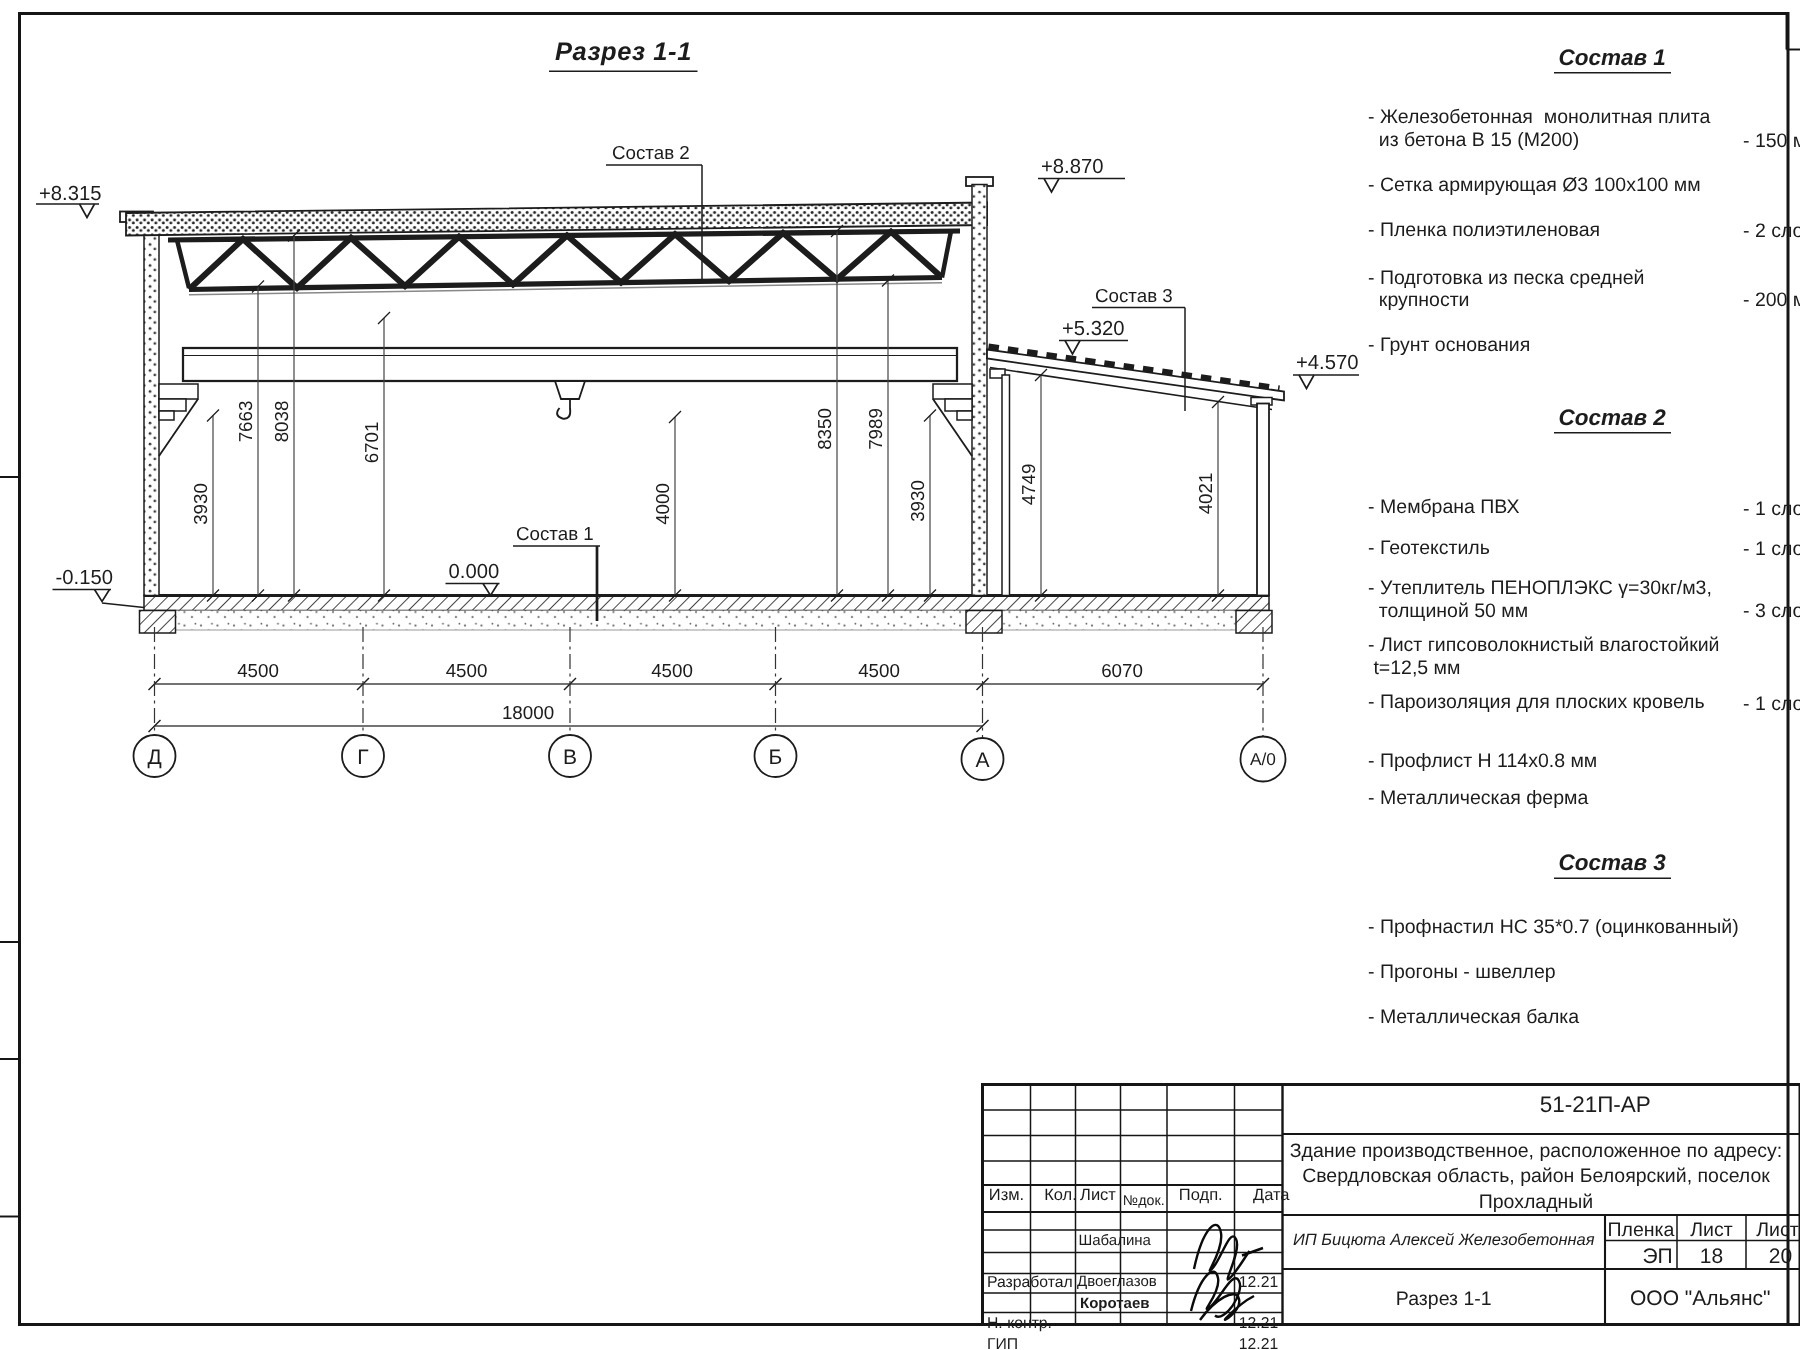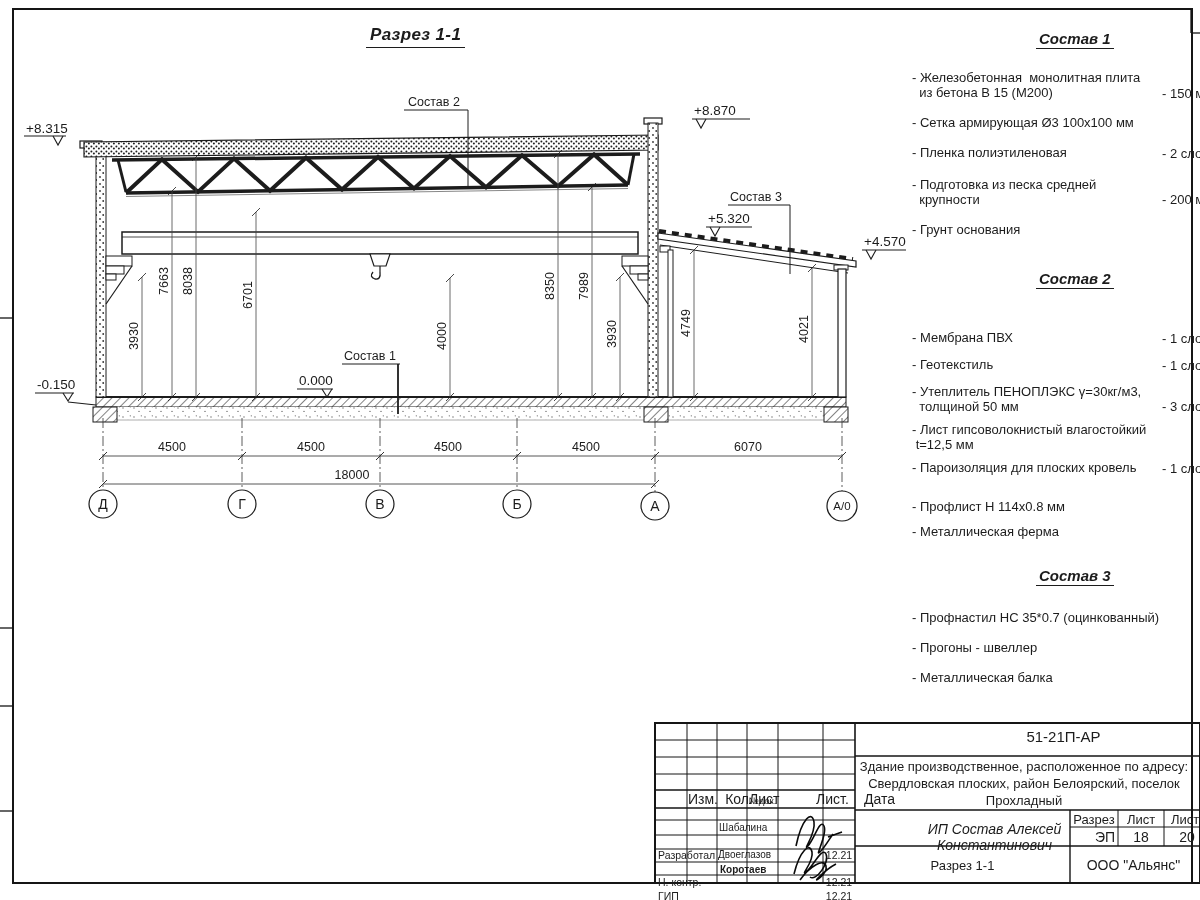--- a/index.html
+++ b/index.html
@@ -9,21 +9,21 @@
   .t{position:absolute;}
   .sec-title{font-size:17px;font-style:italic;font-weight:bold;border-bottom:1.6px solid #1c1c1c;
              padding:0 4px 2px 4px;letter-spacing:.4px;}
   .ltitle{font-size:15px;font-style:italic;font-weight:bold;border-bottom:1.4px solid #1c1c1c;
           padding:0 3px 1px 3px;}
   .item{font-size:13px;line-height:14.5px;white-space:pre-wrap;width:310px;}
   .val{font-size:13px;white-space:nowrap;}
   .tb{position:absolute;text-align:center;}
   .tb.l{text-align:left;}
   .f13{font-size:13px;} .f14{font-size:14px;} .f15{font-size:15px;padding-left:40px;}
-  .f12{font-size:14px;margin-left:32px;} .f11{font-size:10px;} .f10{font-size:10.5px;margin-top:26px;} .f9{font-size:9.5px;}
+  .f12{font-size:11px;} .f11{font-size:10px;} .f10{font-size:10.5px;margin-top:26px;} .f9{font-size:9.5px;}
   .ital{font-style:italic;}
   .prj{font-size:13px;line-height:17px;white-space:pre-line;}
 </style>
 </head>
 <body>
 
 <div class="page">
 
 <svg width="1200" height="900" viewBox="0 0 1200 900">
   <defs>
@@ -320,37 +320,37 @@
 <div class="t item" style="left:912px;top:500px;">- Профлист Н 114х0.8 мм</div>
 <div class="t item" style="left:912px;top:525px;">- Металлическая ферма</div>
 
 <div class="t ltitle" style="left:1036px;top:567px;">Состав 3</div>
 <div class="t item" style="left:912px;top:611px;">- Профнастил НС 35*0.7 (оцинкованный)</div>
 <div class="t item" style="left:912px;top:641px;">- Прогоны - швеллер</div>
 <div class="t item" style="left:912px;top:671px;">- Металлическая балка</div>
 
 <div class="tb f15" style="left:857px;top:728px;width:333px;">51-21П-АР</div>
 <div class="tb prj" style="left:858px;top:758px;width:332px;">Здание производственное, расположенное по адресу:
-Свердловская плоских, район Белоярский, поселок
+Свердловская область, район Белоярский, поселок
 Прохладный</div>
-<div class="tb f12 ital" style="left:857px;top:821px;width:211px;">ИП Состав Алексей Константинович</div>
-<div class="tb f13" style="left:1071px;top:812px;width:46px;">Разрез</div>
+<div class="tb f12 ital" style="left:857px;top:821px;width:211px;">ИП Бицюта Алексей Железобетонная</div>
+<div class="tb f13" style="left:1071px;top:812px;width:46px;">Пленка</div>
 <div class="tb f13" style="left:1119px;top:812px;width:44px;">Лист</div>
 <div class="tb f13" style="left:1166px;top:812px;width:52px;">Листов</div>
 <div class="tb f14" style="left:1071px;top:829px;width:68px;">ЭП</div>
 <div class="tb f14" style="left:1119px;top:829px;width:44px;">18</div>
 <div class="tb f14" style="left:1165px;top:829px;width:44px;">20</div>
 <div class="tb f13" style="left:857px;top:858px;width:211px;">Разрез 1-1</div>
 <div class="tb f14" style="left:1071px;top:857px;width:125px;">ООО "Альянс"</div>
 
 <div class="tb f12" style="left:655px;top:791px;width:32px;">Изм.</div>
 <div class="tb f12" style="left:687px;top:791px;width:40px;">Кол.</div>
 <div class="tb f12" style="left:717px;top:791px;width:30px;">Лист</div>
 <div class="tb f9" style="left:747px;top:795px;width:31px;">№док.</div>
-<div class="tb f12" style="left:778px;top:791px;width:45px;">Лист.</div>
+<div class="tb f12" style="left:778px;top:791px;width:45px;">Подп.</div>
 <div class="tb f12" style="left:823px;top:791px;width:49px;">Дата</div>
 
 <div class="tb l f10" style="left:658px;top:823px;width:60px;">Разработал</div>
 <div class="tb l f11" style="left:719px;top:822px;width:58px;">Шабалина</div>
 <div class="tb f10" style="left:824px;top:823px;width:30px;">12.21</div>
 <div class="tb l f10" style="left:658px;top:850px;width:60px;">Н. контр.</div>
 <div class="tb l f11" style="left:718px;top:849px;width:62px;">Двоеглазов</div>
 <div class="tb f10" style="left:824px;top:850px;width:30px;">12.21</div>
 <div class="tb l f10" style="left:658px;top:864px;width:52px;">ГИП</div>
 <div class="tb l f11" style="left:720px;top:864px;width:58px;font-weight:bold;">Коротаев</div>

